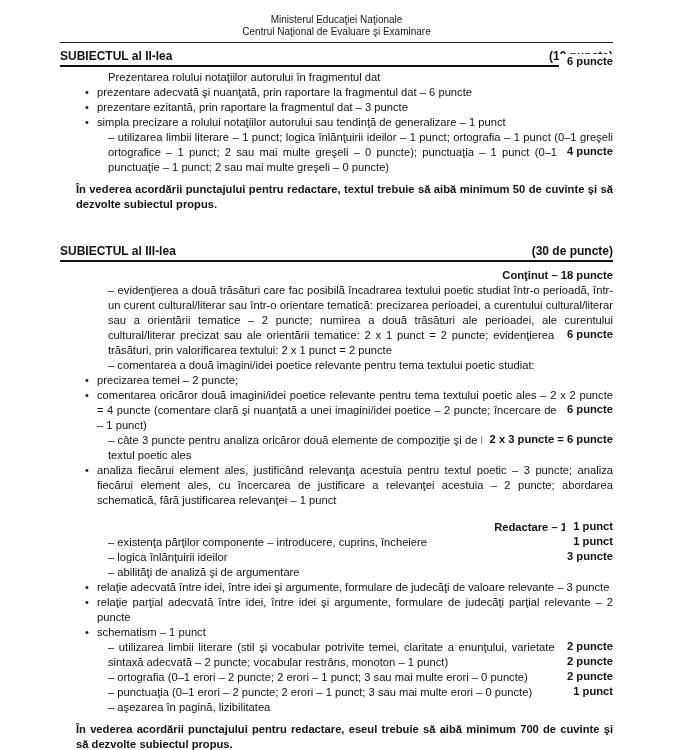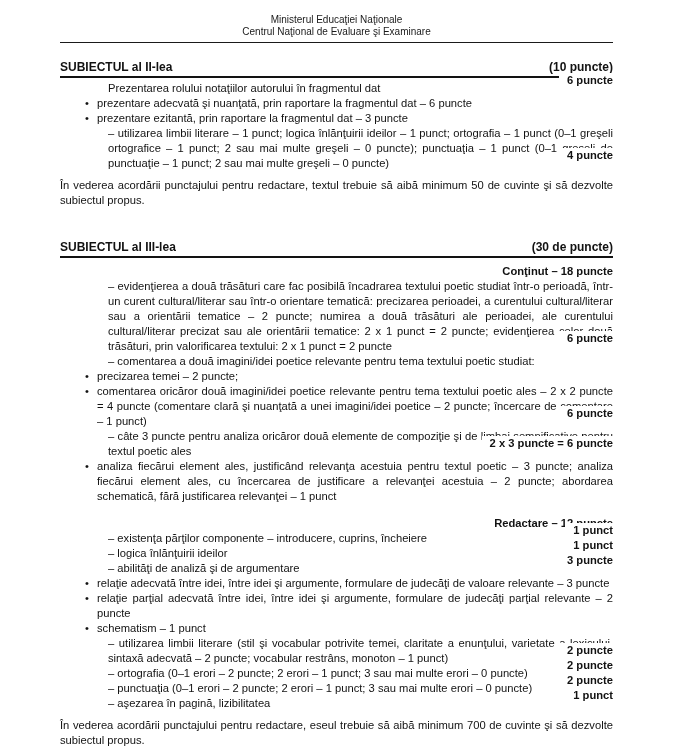--- a/index.html
+++ b/index.html
@@ -21,40 +21,40 @@
 
   .sec-title {
     display: flex;
     justify-content: space-between;
     align-items: flex-end;
     font-weight: bold;
     font-size: 12px;
     line-height: 14px;
     border-bottom: 2px solid #121212;
     padding-bottom: 2px;
-    margin-top: 17px;
+    margin-top: 6px;
   }
   .mt14 { margin-top: 32px; }
 
   p { margin: 0; text-align: right; }
   .row { position: relative; text-align: justify; padding-left: 48px; }
   .row.nojust { text-align: left; }
   .pts {
     position: absolute;
     right: 0;
-    bottom: 8px;
+    bottom: 16px;
     font-weight: bold;
     background: #ffffff;
     padding-left: 8px;
     white-space: nowrap;
   }
   .bullet { position: relative; padding-left: 37px; text-align: justify; }
   .bullet::before { content: "\2022"; position: absolute; left: 25px; top: 0; }
   .heading { font-weight: bold; }
-  .note { font-weight: normal; text-align: justify; margin-top: 7px; }
+  .note { font-weight: bold; text-align: justify; margin-top: 7px; margin-left: 16px; }
   .gap3 { height: 3px; } .gap6 { height: 6px; } .gap12 { height: 12px; }
 </style>
 </head>
 <body>
 
 <div class="page">
 
   <div class="doc-header">
     <div>Ministerul Educaţiei Naţionale</div>
     <div>Centrul Naţional de Evaluare şi Examinare</div>
@@ -70,20 +70,23 @@
   <p class="row">
     <span>Prezentarea rolului notaţiilor autorului în fragmentul dat</span>
     <span class="pts">6 puncte</span>
   </p>
 
   <div class="bullet">
     <span>prezentare adecvată şi nuanţată, prin raportare la fragmentul dat – 6 puncte</span>
   </div>
   <div class="bullet">
     <span>prezentare ezitantă, prin raportare la fragmentul dat – 3 puncte</span>
+  </div>
+  <div class="bullet">
+    <span>simpla precizare a rolului notaţiilor autorului sau tendinţă de generalizare – 1 punct</span>
   </div>
 
   <p class="row">
     <span>– utilizarea limbii literare – 1 punct; logica înlănţuirii ideilor – 1 punct; ortografia – 1 punct (0–1 greşeli ortografice – 1 punct; 2 sau mai multe greşeli – 0 puncte); punctuaţia – 1 punct (0–1 greşeli de punctuaţie – 1 punct; 2 sau mai multe greşeli – 0 puncte)</span>
     <span class="pts">4 puncte</span>
   </p>
 
   <p class="note">În vederea acordării punctajului pentru redactare, textul trebuie să aibă minimum 50 de cuvinte şi să dezvolte subiectul propus.</p>
 
   <div class="sec-title mt14">

